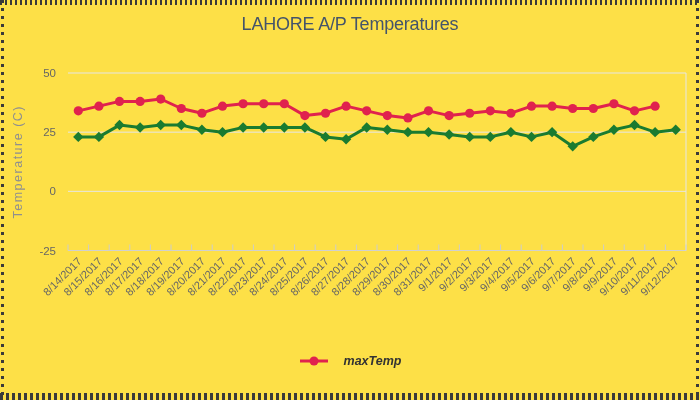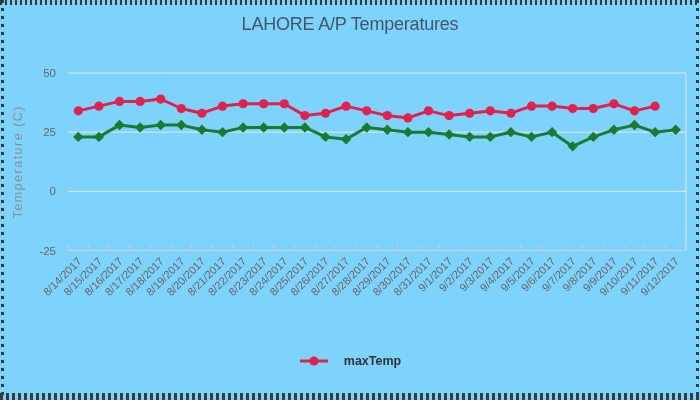--- a/index.html
+++ b/index.html
@@ -1,33 +1,33 @@
 <!DOCTYPE html>
 <html><head>
 <meta charset="utf-8">
 <style>
   html,body{margin:0;padding:0;background:#fff;width:700px;height:400px;overflow:hidden;
     font-family:"Liberation Sans", sans-serif;}
-  .screen{position:relative;width:700px;height:400px;background:#7dd3fc;}
+  .screen{position:relative;width:700px;height:400px;background:#fde047;}
   
   .frame-edge{position:absolute;z-index:5;pointer-events:none;}
   .frame-top{top:0;left:0;right:0;height:5px;
     background:repeating-linear-gradient(90deg,#3a3a3a 0 2px,transparent 2px 5px);}
   .frame-bottom{bottom:0;left:0;right:0;height:7px;
     background:repeating-linear-gradient(90deg,#3a3a3a 0 3px,transparent 3px 6px);}
   .frame-left{top:0;bottom:0;left:1px;width:3px;
     background:repeating-linear-gradient(180deg,#3a3a3a 0 3px,transparent 3px 8px);}
   .frame-right{top:0;bottom:0;right:1px;width:3px;
     background:repeating-linear-gradient(180deg,#3a3a3a 0 3px,transparent 3px 8px);}
   .chart-title{position:absolute;top:14px;left:0;width:100%;text-align:center;
     font-size:18px;letter-spacing:-0.2px;color:#44546a;font-weight:400;}
   #plot{position:absolute;top:0;left:0;}
   .legend{position:absolute;left:0;bottom:32px;width:100%;display:flex;
     justify-content:center;gap:28px;align-items:center;}
-  .legend-item{display:flex;align-items:center;gap:15px;cursor:pointer;}
+  .legend-item{display:flex;align-items:center;gap:15px;cursor:pointer;font-style:italic;}
   .legend-item span{font-size:12.5px;font-weight:bold;color:#333;}
 </style>
 </head>
 <body>
 
 <div class="screen">
   <div class="frame-edge frame-top"></div>
   <div class="frame-edge frame-bottom"></div>
   <div class="frame-edge frame-left"></div>
   <div class="frame-edge frame-right"></div>

